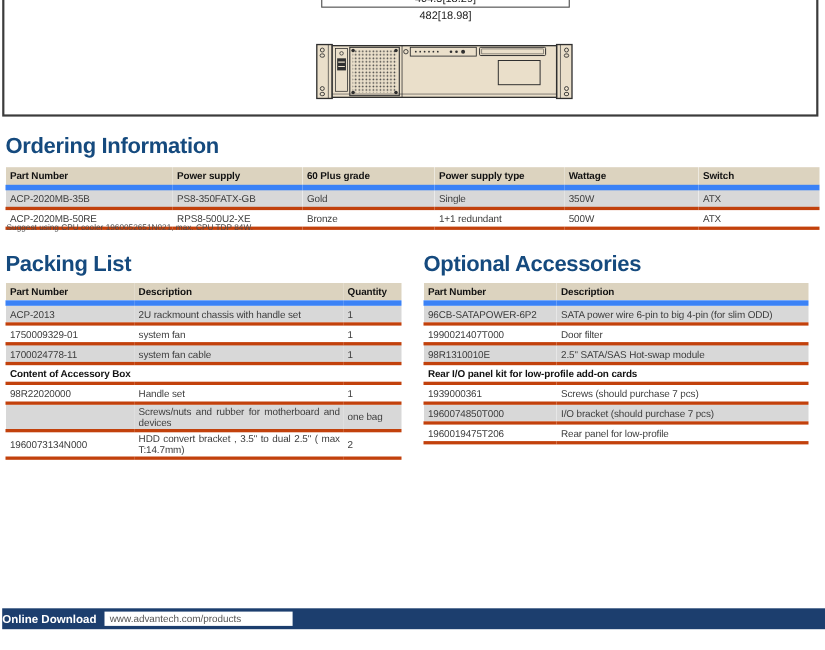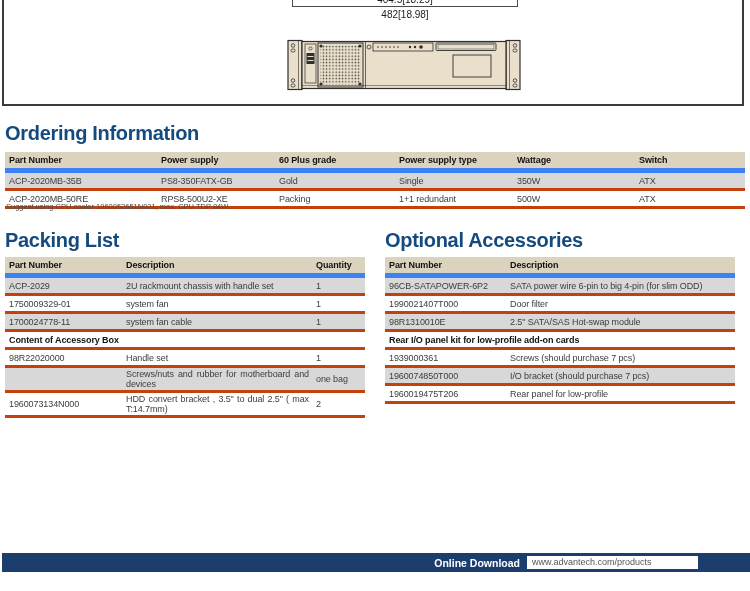--- a/index.html
+++ b/index.html
@@ -35,21 +35,21 @@
   tr.subheader td{font-weight:bold;color:#121212;background:#fff;white-space:nowrap;}
   .t-ordering{left:5px;top:152px;width:740px;}
   .t-ordering td{white-space:nowrap;}
   .t-packing{left:5px;top:257px;width:360px;}
   .t-packing td:nth-child(2){text-align:justify;}
   .t-optional{left:385px;top:257px;width:350px;}
   .t-optional td{white-space:nowrap;}
   .footnote{position:absolute;left:6px;top:202px;font-size:7.5px;color:#4c4c4c;}
   
   .footer-bar{position:absolute;left:2px;top:553px;width:748px;height:19px;
-    background:#1c3e6e;display:flex;align-items:center;justify-content:flex-end;
+    background:#1c3e6e;display:flex;align-items:center;
     box-sizing:border-box;}
   .footer-label{color:#ffffff;font-weight:bold;font-size:10.5px;margin-right:7px;}
   .footer-url-box{background:#ffffff;width:166px;height:13px;line-height:13px;
     font-size:9px;color:#555555;padding-left:5px;margin-right:52px;
     white-space:nowrap;overflow:hidden;}
 </style>
 </head>
 <body>
 
 <div class="frame"></div>
@@ -154,21 +154,21 @@
         <td>ACP-2020MB-35B</td>
         <td>PS8-350FATX-GB</td>
         <td>Gold</td>
         <td>Single</td>
         <td>350W</td>
         <td>ATX</td>
       </tr>
       <tr>
         <td>ACP-2020MB-50RE</td>
         <td>RPS8-500U2-XE</td>
-        <td>Packing</td>
+        <td>Bronze</td>
         <td>1+1 redundant</td>
         <td>500W</td>
         <td>ATX</td>
       </tr>
     </tbody>
 </table>
 
 <div class="footnote">Suggest using CPU cooler 1960052651N021, max. CPU TDP 84W.</div>
 
 <div class="heading h-packing">Packing List</div>
@@ -181,21 +181,21 @@
   </colgroup>
   <thead>
     <tr>
         <th>Part Number</th>
         <th>Description</th>
         <th>Quantity</th>
       </tr>
   </thead>
   <tbody>
       <tr class="shade">
-        <td>ACP-2029</td>
+        <td>ACP-2013</td>
         <td>2U rackmount chassis with handle set</td>
         <td>1</td>
       </tr>
       <tr>
         <td>1750009329-01</td>
         <td>system fan</td>
         <td>1</td>
       </tr>
       <tr class="shade">
         <td>1700024778-11</td>

